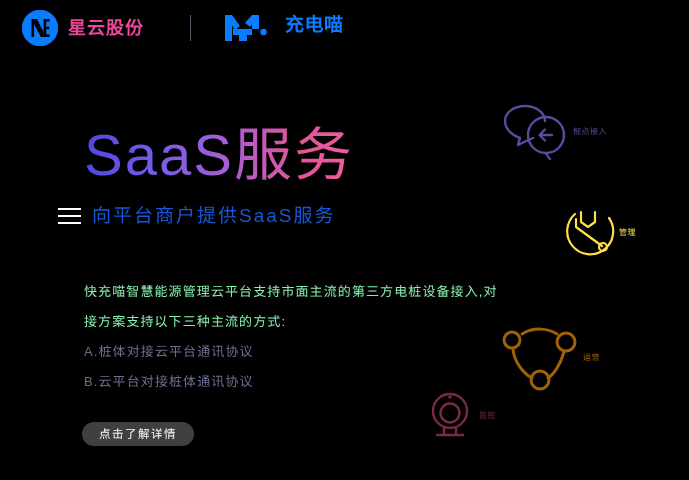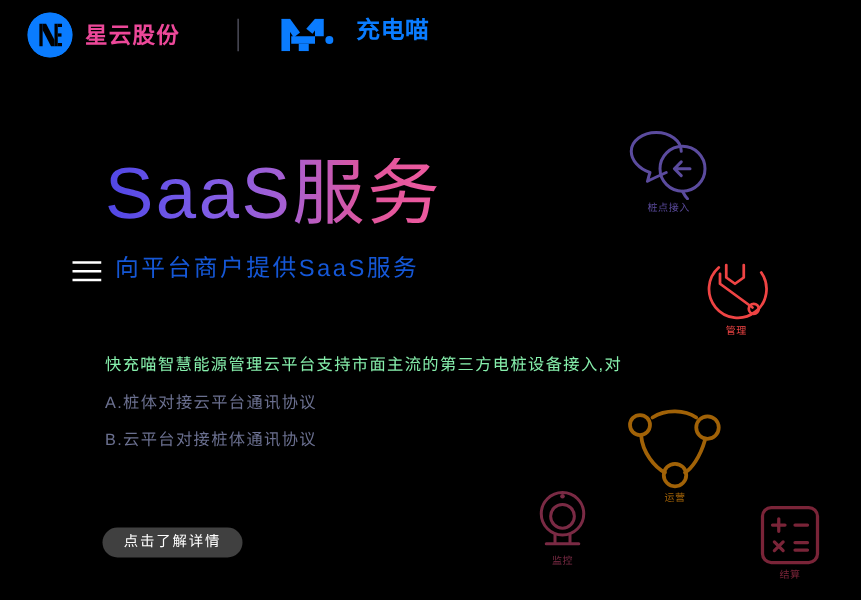--- a/index.html
+++ b/index.html
@@ -99,21 +99,21 @@
     background-clip: text;
     color: transparent;
     -webkit-text-fill-color: transparent;
   }
 
   .subtitle-row {
     position: absolute;
     left: 58px;
     top: 206px;
     display: flex;
-    align-items: flex-end;
+    align-items: center;
     gap: 11px;
   }
   .hamburger {
     width: 23px;
     display: flex;
     flex-direction: column;
     gap: 5px;
     flex: 0 0 auto;
   }
   .hamburger span {
@@ -171,40 +171,40 @@
     cursor: pointer;
     white-space: nowrap;
     display: inline-block;
     text-align: center;
   }
 
   
   .deco {
     position: absolute;
     display: flex;
-    flex-direction: column;
+    flex-direction: row;
     align-items: center;
     gap: 3px;
     pointer-events: none;
   }
   .deco svg { display: block; }
   .deco-label {
     font-size: 8px;
     letter-spacing: 0.5px;
     line-height: 1;
     white-space: nowrap;
   }
   #deco-chat   { left: 500px; top: 104px; }
   #deco-tool   { left: 562px; top: 208px; }
   #deco-node   { left: 500px; top: 324px; }
   #deco-camera { left: 424px; top: 390px; justify-content: flex-end; }
   #deco-calc   { left: 607px; top: 403px; }
 
   .c-chat   { color: #5b4b9e; }
-  .c-tool   { color: #ef4444; text-align: right; }
+  .c-tool   { color: #fde047; text-align: right; }
   .c-node   { color: #a16207; }
   .c-camera { color: #7a2a44; }
   .c-calc   { color: #7a2438; }
 </style>
 </head>
 <body>
 
 <div id="page">
 
   <div class="header">
@@ -253,20 +253,21 @@
     <span class="hamburger">
       <span></span>
         <span></span>
         <span></span>
     </span>
     <span class="subtitle-text">向平台商户提供SaaS服务</span>
   </div>
 
   <div class="body-copy">
     <div class="body-line">快充喵智慧能源管理云平台支持市面主流的第三方电桩设备接入,对</div>
+    <div class="body-line">接方案支持以下三种主流的方式:</div>
     <div class="bullet-line">A.桩体对接云平台通讯协议</div>
     <div class="bullet-line">B.云平台对接桩体通讯协议</div>
   </div>
 
   <button class="cta">点击了解详情</button>
 
   <div class="deco c-chat" id="deco-chat">
     <span>
       <svg width="70" height="56" viewBox="0 0 70 56" fill="none" stroke="currentColor" stroke-width="2.4" aria-hidden="true">
         <path d="M33 34 C33 34 24 38 18 41 C19 37 20 34 20 34 C11 31 5 24 5 17 C5 8.7 14 2 25 2 C36 2 45 8.7 45 17" stroke-linecap="round" stroke-linejoin="round"></path>
@@ -308,24 +309,14 @@
     <svg width="52" height="52" viewBox="0 0 52 52" fill="none" stroke="currentColor" stroke-width="2.4" aria-hidden="true">
       <circle cx="26" cy="21" r="17"></circle>
       <circle cx="26" cy="23" r="9.5"></circle>
       <circle cx="26" cy="7" r="1.8" fill="currentColor" stroke="none"></circle>
       <path d="M20 38 L20 44 M32 38 L32 44" stroke-linecap="round"></path>
       <path d="M13 45 L39 45" stroke-linecap="round"></path>
     </svg>
     <span class="deco-label">监控</span>
   </div>
 
-  <div class="deco c-calc" id="deco-calc">
-    <svg width="50" height="50" viewBox="0 0 50 50" fill="none" stroke="currentColor" stroke-width="2.6" aria-hidden="true">
-      <rect x="3" y="3" width="44" height="44" rx="7"></rect>
-      <path d="M11 17 L21 17 M16 12 L16 22" stroke-linecap="round"></path>
-      <path d="M29 17 L39 17" stroke-linecap="round"></path>
-      <path d="M12.5 30.5 L19.5 37.5 M19.5 30.5 L12.5 37.5" stroke-linecap="round"></path>
-      <path d="M29 31 L39 31 M29 37 L39 37" stroke-linecap="round"></path>
-    </svg>
-    <span class="deco-label">结算</span>
-  </div>
 
 </div>
 
 </body></html>

